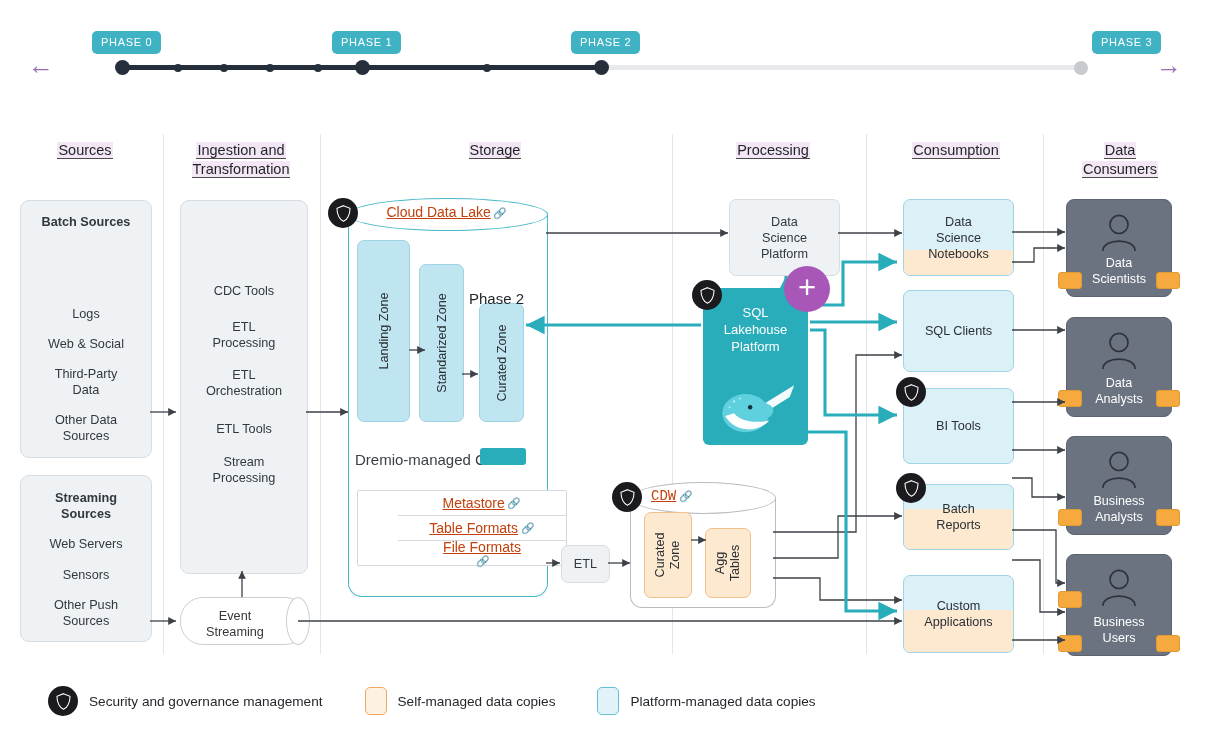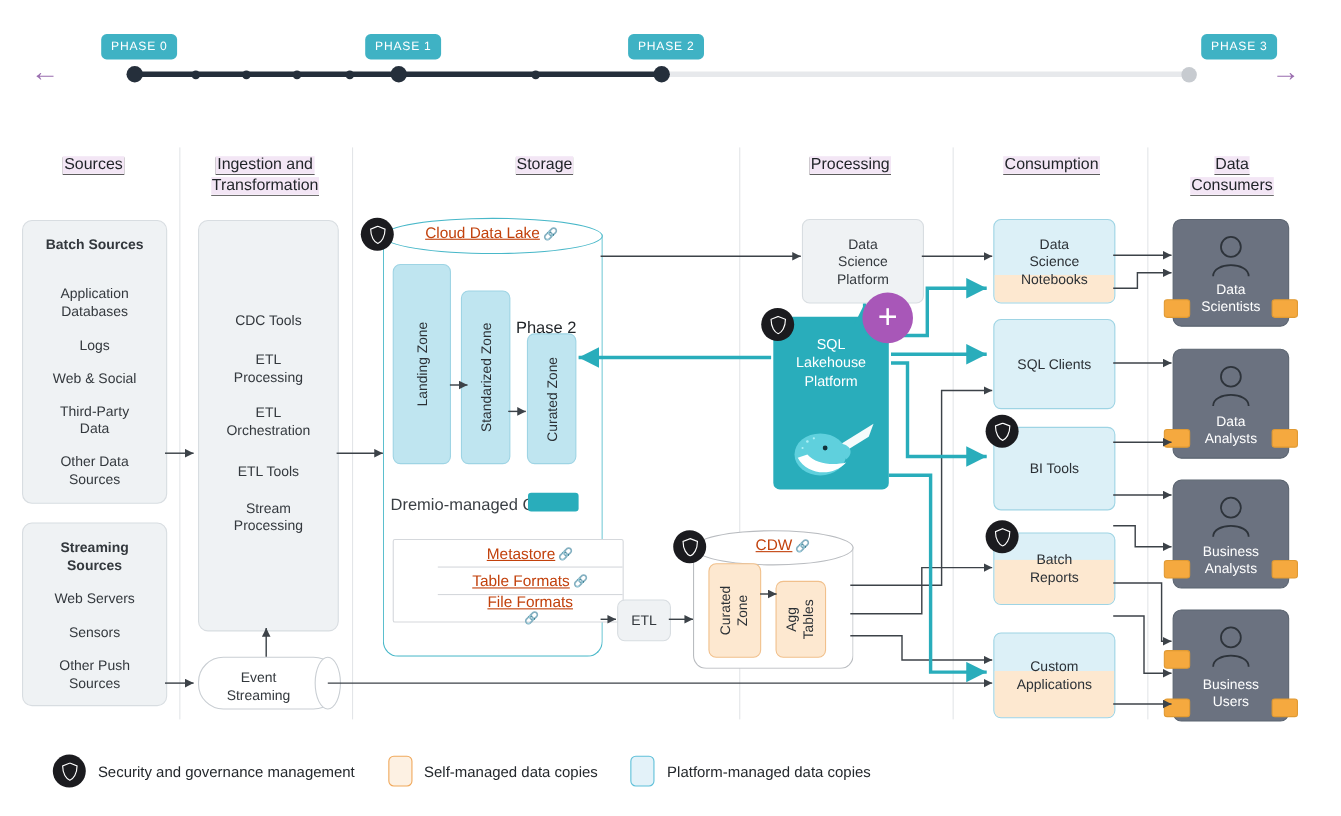--- a/index.html
+++ b/index.html
@@ -79,21 +79,21 @@
   .plain-box{position:absolute;background:#eff2f4;border:1px solid #d8dde1;border-radius:7px;
              display:flex;align-items:center;justify-content:center;text-align:center;
              font-size:12.7px;color:#33383d;line-height:16px;}
 
   .cache-lbl{position:absolute;font-size:15px;color:#3a3f44;}
   .cache-swatch{position:absolute;width:46px;height:17px;background:#29adbb;border-radius:3px;}
 
   .phase2-lbl{position:absolute;font-size:15px;color:#1f2327;font-weight:400;}
 
   
-  .legend{position:absolute;left:48px;top:686px;display:flex;align-items:center;gap:4px;}
+  .legend{position:absolute;left:48px;top:686px;display:flex;align-items:center;gap:16px;}
   .lg-item{display:flex;align-items:center;margin-right:26px;font-size:13.6px;color:#24282c;}
   .lg-shield{width:30px;height:30px;border-radius:50%;background:#1b1b1f;display:flex;
              align-items:center;justify-content:center;margin-right:11px;}
   .lg-sw{width:20px;height:26px;border-radius:5px;margin-right:11px;}
   .lg-orange{background:#fdf1e3;border:1.6px solid #f0a95c;}
   .lg-blue{background:#e3f2f9;border:1.6px solid #5fc0d9;}
 
   svg.wires{position:absolute;left:0;top:0;width:1219px;height:742px;pointer-events:none;z-index:3;}
   svg.wires-top{z-index:14;}
 </style>
@@ -198,21 +198,20 @@
     <path d="M1012,450 L1065,450" marker-end="url(#ah)"></path>
     <path d="M1012,478 L1032,478 L1032,497 L1065,497" marker-end="url(#ah)"></path>
     <path d="M1012,530 L1056,530 L1056,583 L1065,583" marker-end="url(#ah)"></path>
     <path d="M1012,640 L1065,640" marker-end="url(#ah)"></path>
     <path d="M1012,560 L1040,560 L1040,612 L1065,612" marker-end="url(#ah)"></path>
   </g>
 </svg>
 
 <div class="panel" style="left:20px;top:200px;width:130px;height:256px;">
   <div class="panel-txt bold" style="top:13px;">Batch Sources</div>
-  <div class="panel-txt" style="top:58px;">Application<br>Databases</div>
   <div class="panel-txt" style="top:105px;">Logs</div>
   <div class="panel-txt" style="top:135px;">Web &amp; Social</div>
   <div class="panel-txt" style="top:165px;">Third-Party<br>Data</div>
   <div class="panel-txt" style="top:211px;">Other Data<br>Sources</div>
 </div>
 
 <div class="panel" style="left:20px;top:475px;width:130px;height:165px;">
   <div class="panel-txt bold" style="top:14px;">Streaming<br>Sources</div>
   <div class="panel-txt" style="top:60px;">Web Servers</div>
   <div class="panel-txt" style="top:91px;">Sensors</div>
@@ -268,21 +267,21 @@
       <span class="clip">🔗</span>
   </div>
 </div>
 
 <div class="plain-box" style="left:561px;top:545px;width:47px;height:36px;">
     <span>ETL</span>
   </div>
 
 <div class="cyl-gray" style="left:630px;top:497px;width:144px;height:110px;"></div>
 <div class="cyl-gtop" style="left:630px;top:482px;width:144px;height:30px;"></div>
-<div class="linkwrap" style="left:640px;top:487px;width:144px;">
+<div class="linkwrap" style="left:600px;top:487px;width:144px;font-family:Liberation Mono, monospace;">
   <span class="link">CDW</span><span class="clip">🔗</span>
 </div>
 <div class="zone orange" style="left:644px;top:512px;width:46px;height:84px;">
   <span class="vtxt" style="line-height:15px;text-align:center;">Curated<br>Zone</span>
 </div>
 <div class="zone orange" style="left:705px;top:528px;width:44px;height:68px;">
   <span class="vtxt" style="line-height:15px;text-align:center;">Agg<br>Tables</span>
 </div>
 
 <div class="plain-box" style="left:729px;top:199px;width:109px;height:75px;">

